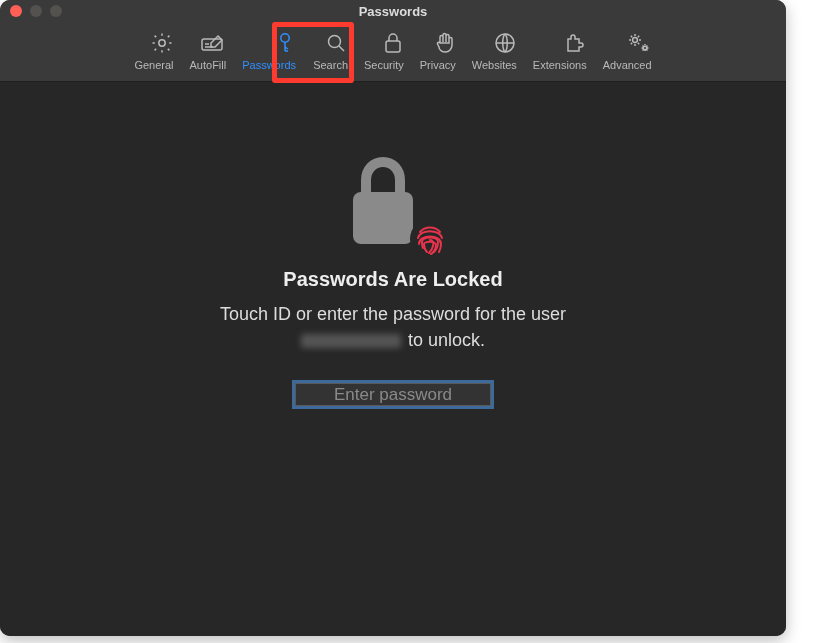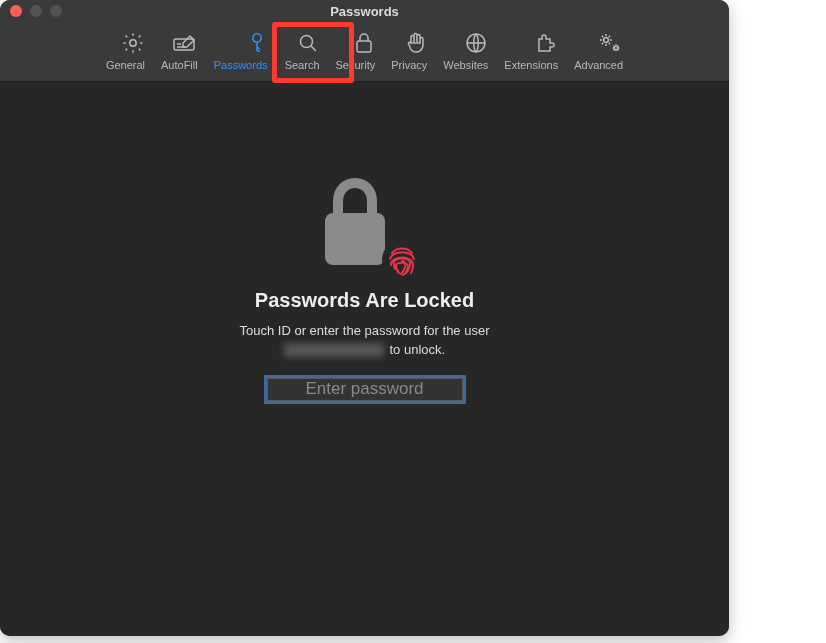--- a/index.html
+++ b/index.html
@@ -7,21 +7,21 @@
     width: 826px;
     height: 643px;
     background: #fff;
     font-family: -apple-system, "Helvetica Neue", Arial, sans-serif;
     overflow: hidden;
     position: relative;
   }
   .window {
     position: absolute;
     top: 0; left: 0;
-    width: 729px;
+    width: 786px;
     height: 636px;
     background: #2a2a2a;
     border-radius: 10px;
     box-shadow: 0 5px 15px rgba(0,0,0,0.25);
     overflow: hidden;
     display: flex;
     flex-direction: column;
   }
   .titlebar {
     height: 22px;
@@ -90,46 +90,46 @@
     border-radius: 3px;
     pointer-events: none;
   }
   .content {
     flex: 1;
     background: #272727;
     display: flex;
     flex-direction: column;
     align-items: center;
     justify-content: flex-start;
-    padding-top: 93px;
+    padding-top: 72px;
   }
   .lock-area {
     position: relative;
     width: 100px;
     height: 100px;
     margin-bottom: 14px;
   }
   .lock-area svg { display:block; }
   .fingerprint {
     position: absolute;
     right: -8px;
     bottom: -6px;
   }
   .heading {
     font-size: 20px;
     font-weight: 700;
     color: #eee;
     margin-bottom: 10px;
   }
   .subtext {
-    font-size: 13px;
+    font-size: 18px;
     color: #ddd;
     text-align: center;
     line-height: 1.45;
-    margin-bottom: 6px;
+    margin-bottom: 18px;
   }
   .username {
     display: inline-block;
     vertical-align: middle;
     width: 100px;
     height: 14px;
     background: #555;
     filter: blur(3px);
     border-radius: 2px;
     margin-right: 2px;

